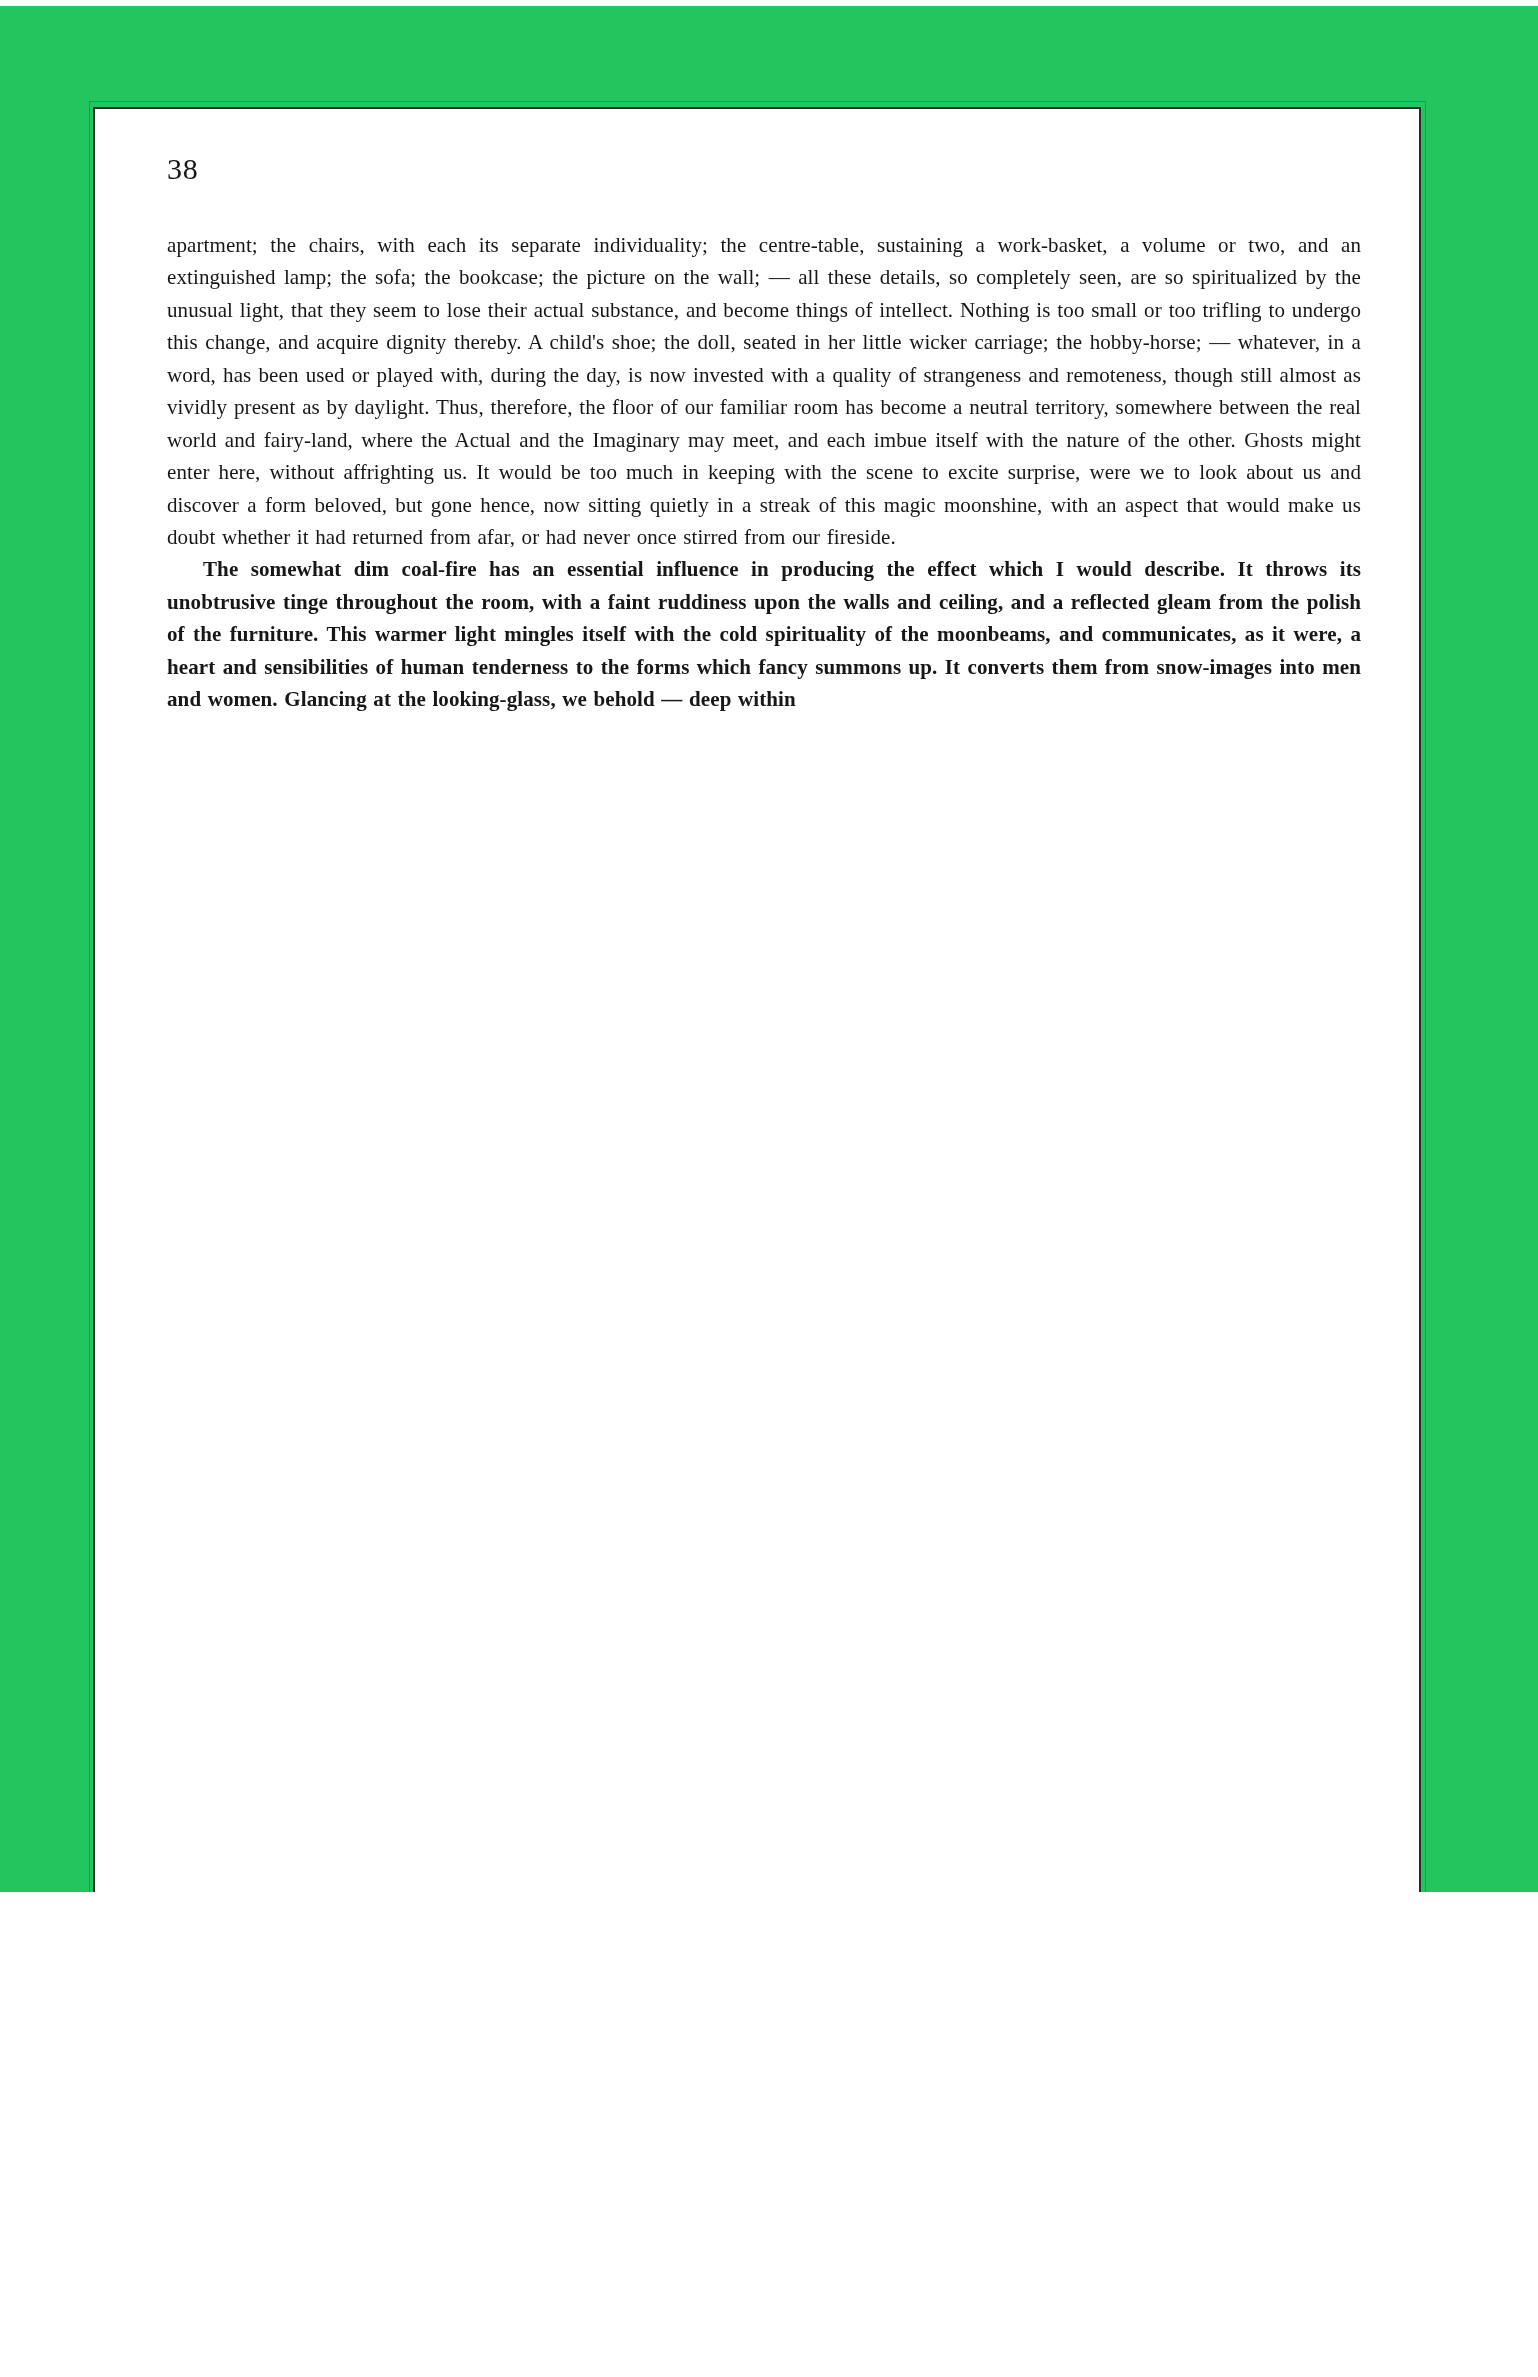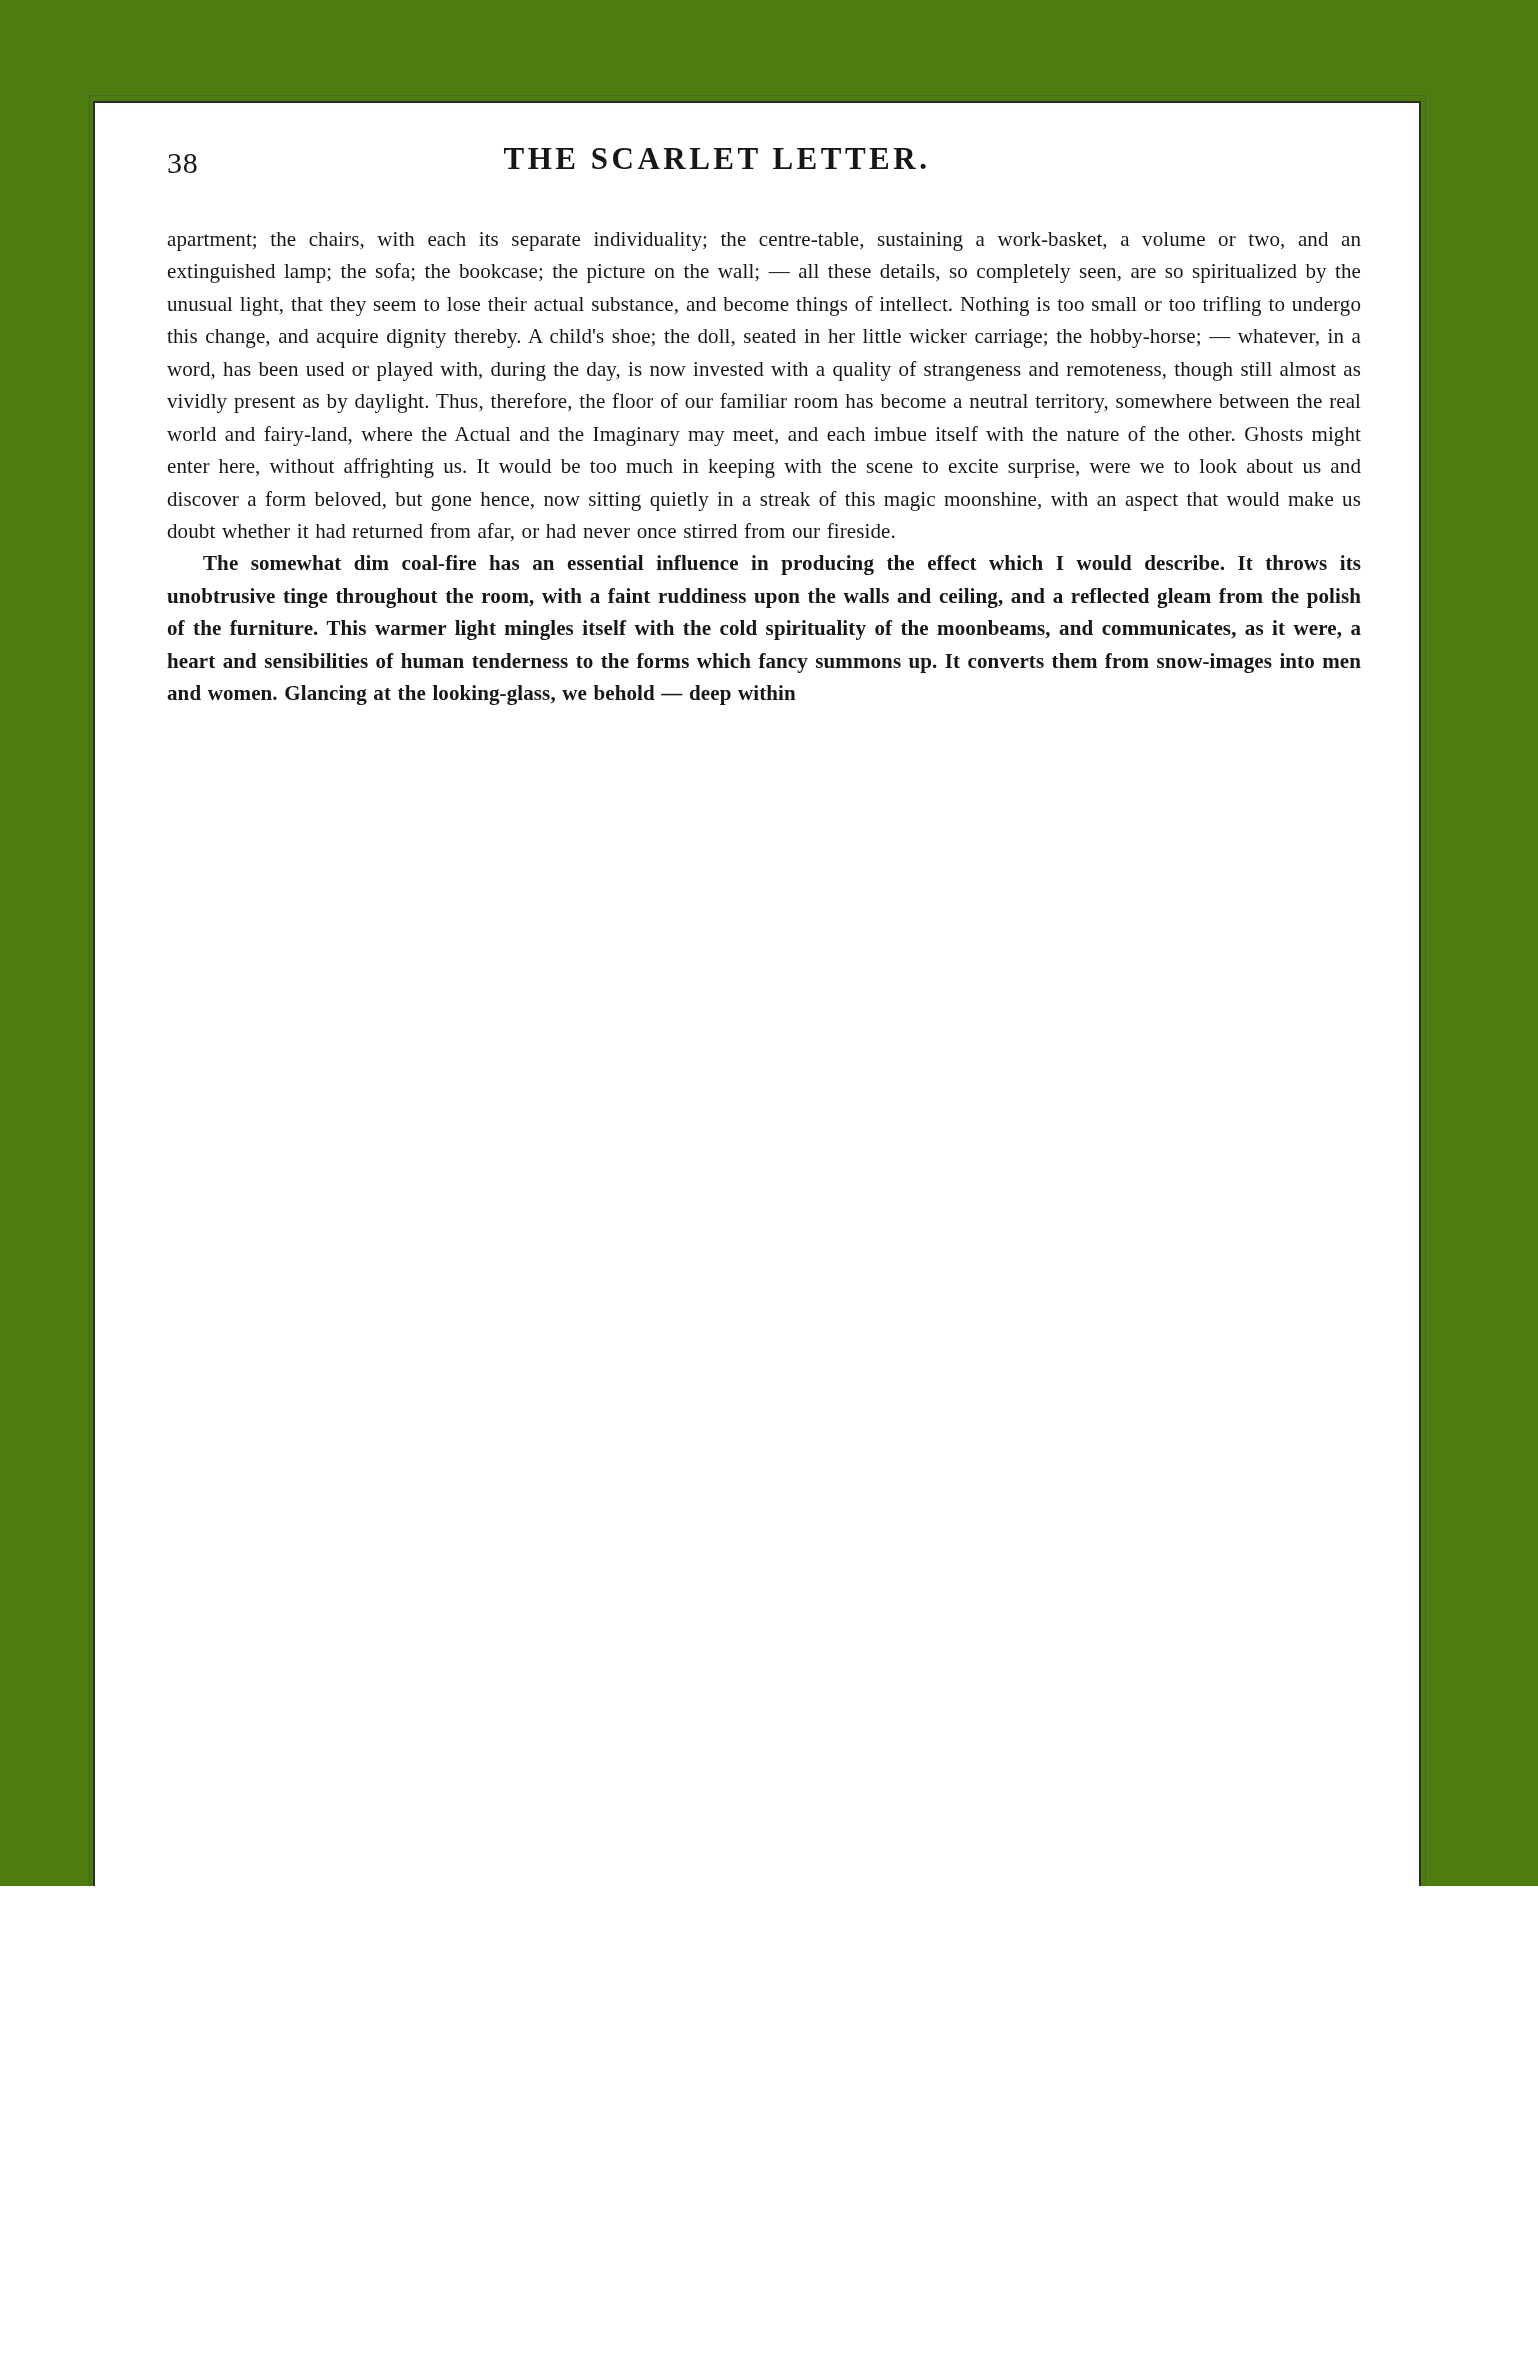--- a/index.html
+++ b/index.html
@@ -10,22 +10,23 @@
   body {
     width: 1538px;
     height: 2377px;
     font-family: "Liberation Serif", serif;
     color: #171717;
   }
   .page {
     position: relative;
     width: 1538px;
     height: 1886px;
-    background: #4d7c0f;
+    background: #22c55e;
     overflow: hidden;
+    margin-top: 6px;
   }
   
   .scan-frame {
     position: absolute;
     left: 93px;
     top: 101px;
     width: 1328px;
     height: 2091px;
     border: 2.4px solid #2b2b2b;
     box-sizing: border-box;
@@ -90,21 +91,20 @@
   }
 </style>
 </head>
 <body>
 
 <div class="page">
   <div class="scan-frame"></div>
   <div class="content">
     <div class="header-row">
       <div class="folio">38</div>
-      <div class="running-title">THE SCARLET LETTER.</div>
     </div>
     <div class="body-text">
       <p>apartment; the chairs, with each its separate individuality; the centre-table, sustaining a work-basket, a volume or two, and an extinguished lamp; the sofa; the bookcase; the picture on the wall; — all these details, so completely seen, are so spiritualized by the unusual light, that they seem to lose their actual substance, and become things of intellect.  Nothing is too small or too trifling to undergo this change, and acquire dignity thereby.  A child's shoe; the doll, seated in her little wicker carriage; the hobby-horse; — whatever, in a word, has been used or played with, during the day, is now invested with a quality of strangeness and remoteness, though still almost as vividly present as by daylight.  Thus, therefore, the floor of our familiar room has become a neutral territory, somewhere between the real world and fairy-land, where the Actual and the Imaginary may meet, and each imbue itself with the nature of the other.  Ghosts might enter here, without affrighting us.  It would be too much in keeping with the scene to excite surprise, were we to look about us and discover a form beloved, but gone hence, now sitting quietly in a streak of this magic moonshine, with an aspect that would make us doubt whether it had returned from afar, or had never once stirred from our fireside.</p>
       <p class="indent">The somewhat dim coal-fire has an essential influence in producing the effect which I would describe.  It throws its unobtrusive tinge throughout the room, with a faint ruddiness upon the walls and ceiling, and a reflected gleam from the polish of the furniture.  This warmer light mingles itself with the cold spirituality of the moonbeams, and communicates, as it were, a heart and sensibilities of human tenderness to the forms which fancy summons up.  It converts them from snow-images into men and women.  Glancing at the looking-glass, we behold — deep within</p>
     </div>
   </div>
 </div>
 
 
 </body></html>

